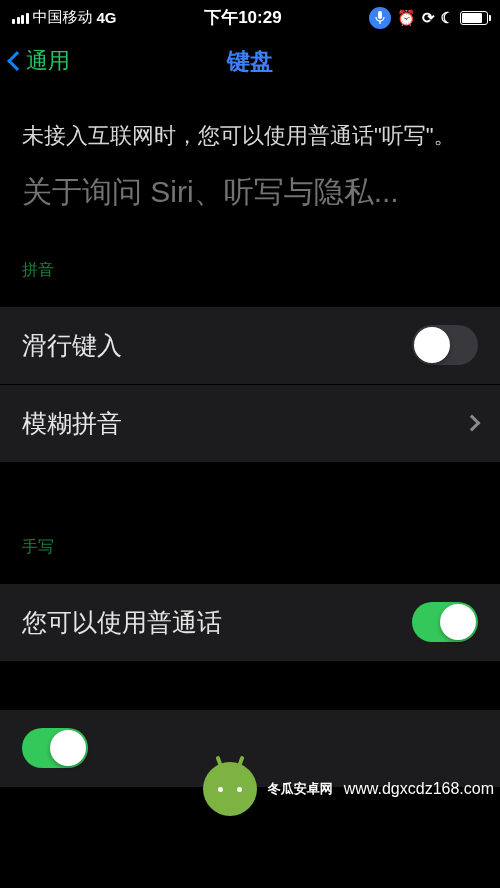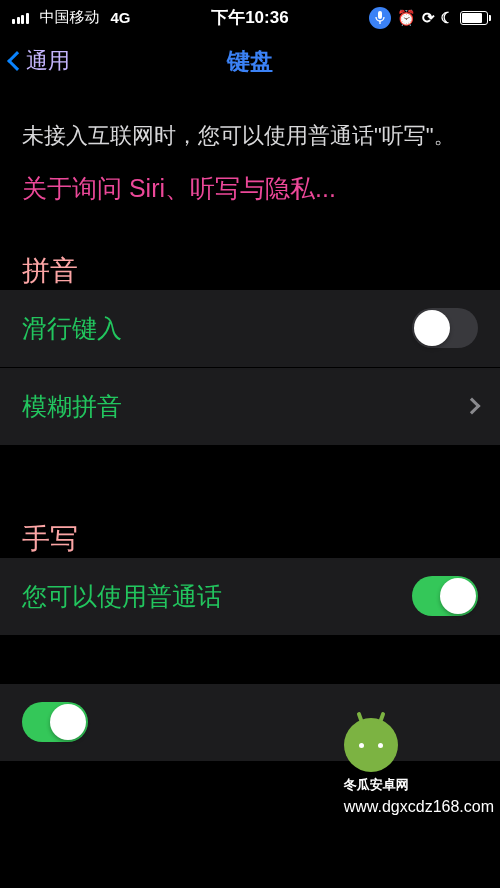--- a/index.html
+++ b/index.html
@@ -21,21 +21,21 @@
       display: flex;
       justify-content: space-between;
       align-items: center;
       padding: 6px 12px 4px;
       font-size: 16px;
       font-weight: 600;
     }
     .status-left {
       display: flex;
       align-items: center;
-      gap: 11px;
+      gap: 4px;
     }
     .signal-bars {
       display: flex;
       align-items: flex-end;
       gap: 1.5px;
       height: 13px;
     }
     .signal-bars span {
       width: 3px;
       background: #fff;
@@ -49,44 +49,44 @@
     .net {font-size:15px;font-weight:600}
     .status-center{font-size:17px;font-weight:600}
     .status-right{display:flex;align-items:center;gap:6px}
     .mic-badge{width:22px;height:22px;border-radius:50%;background:#3b82f6;display:flex;align-items:center;justify-content:center}
     .alarm-icon,.sync-icon,.moon-icon{font-size:15px}
     .battery{width:28px;height:14px;border:1.5px solid #fff;border-radius:3px;position:relative}
     .battery::after{content:"";position:absolute;right:-4px;top:3px;width:2px;height:6px;background:#fff;border-radius:0 1px 1px 0}
     .battery-fill{position:absolute;left:1px;top:1px;bottom:1px;width:75%;background:#fff;border-radius:1px}
     
     .nav-header{display:flex;align-items:center;height:56px;position:relative;padding:0 10px}
-    .back-btn{display:flex;align-items:center;color:#c4b5fd;font-size:22px;cursor:pointer}
+    .back-btn{display:flex;align-items:center;color:#22c55e;font-size:22px;cursor:pointer}
     .chevron-left{display:inline-block;width:14px;height:14px;border-left:3px solid #0a84ff;border-bottom:3px solid #0a84ff;transform:rotate(45deg);margin-right:2px}
     .nav-title{position:absolute;left:50%;transform:translateX(-50%);font-size:23px;font-weight:600;color:#3b82f6}
     
     .content{padding-top:30px}
     .info-block{padding:0 22px 18px}
     .info-text{font-size:22px;line-height:1.55;color:#d8d8da}
-    .link-text{font-size:25px;line-height:1.55;color:#ec4899;margin-top:16px;cursor:pointer}
-    .section-header{padding:26px 22px 0;font-size:28px;color:#fca5a5}
+    .link-text{font-size:30px;line-height:1.55;color:#737373;margin-top:16px;cursor:pointer}
+    .section-header{padding:26px 22px 26px;font-size:16px;color:#15803d}
     .row{display:flex;align-items:center;justify-content:space-between;background:#1c1c1e;padding:0 22px;height:78px;border-bottom:0.5px solid #000}
-    .row-label{font-size:25px;color:#22c55e}
+    .row-label{font-size:25px;color:#e5e5e5}
     
     .switch{position:relative;width:66px;height:40px;border-radius:20px;cursor:pointer}
     .switch.off{background:#39393d}
     .switch.on{background:#34c759}
     .knob{position:absolute;top:2px;width:36px;height:36px;border-radius:50%;background:#fff;box-shadow:0 2px 4px rgba(0,0,0,0.3);transition:left .2s}
     .switch.off .knob{left:2px}
     .switch.on .knob{left:28px}
     .chevron-right{width:12px;height:12px;border-top:3px solid #8a8a8e;border-right:3px solid #8a8a8e;transform:rotate(45deg)}
     .spacer{height:48px}
     
     .annot{position:absolute;pointer-events:none}
     
-    .watermark{position:absolute;right:6px;bottom:72px;display:flex;flex-direction:column;align-items:flex-start;gap:4px}
+    .watermark{position:absolute;right:6px;bottom:72px;display:flex;flex-direction:row;align-items:center;gap:11px}
     .wm-logo{width:54px;height:54px;border-radius:50%;background:#7cb342;display:flex;align-items:center;justify-content:center;position:relative;overflow:visible}
     .wm-logo::before,.wm-logo::after{content:"";position:absolute;width:4px;height:10px;background:#7cb342;border-radius:2px;top:-6px}
     .wm-logo::before{left:14px;transform:rotate(-20deg)}
     .wm-logo::after{right:14px;transform:rotate(20deg)}
     .wm-eyes{display:flex;gap:14px}
     .wm-eyes span{width:5px;height:5px;border-radius:50%;background:#fff}
     .wm-text{font-size:13px;font-weight:700;color:#fff;text-shadow:0.5px 0.5px 1px rgba(0,0,0,.6)}
     .wm-url{font-size:16px;color:#fff;text-shadow:0.5px 0.5px 1px rgba(0,0,0,.6)}
   </style>
 </head>
@@ -96,21 +96,21 @@
   <div class="status-left">
     <div class="signal-bars">
       <span></span>
         <span></span>
         <span></span>
         <span></span>
     </div>
     <span class="carrier">中国移动</span>
     <span class="net">4G</span>
   </div>
-  <div class="status-center">下午10:36</div>
+  <div class="status-center">下午10:29</div>
   <div class="status-right">
     <span class="mic-badge">
       <svg width="10" height="14" viewBox="0 0 10 14">
           <rect x="3" y="0" width="4" height="8" rx="2" fill="#fff"></rect>
           <path d="M1 6a4 4 0 0 0 8 0" stroke="#fff" stroke-width="1.3" fill="none"></path>
           <line x1="5" y1="10" x2="5" y2="13" stroke="#fff" stroke-width="1.3"></line>
         </svg>
     </span>
     <span class="alarm-icon">⏰</span>
     <span class="sync-icon">⟳</span>

